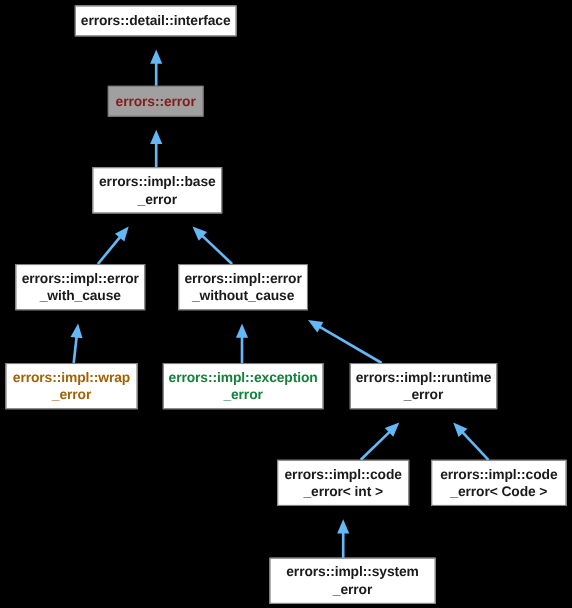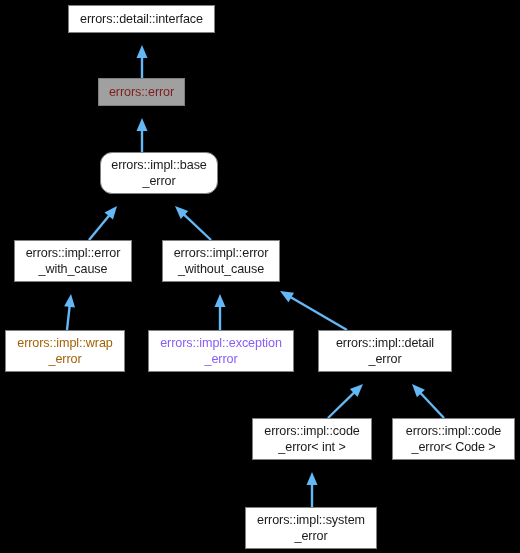--- a/index.html
+++ b/index.html
@@ -31,20 +31,21 @@
     color: #1a1a1a;
     font-size: 12.6px;
     line-height: 16.5px;
     text-align: center;
     display: flex;
     align-items: center;
     justify-content: center;
     white-space: pre;
     letter-spacing: -0.1px;
     z-index: 2;
+    font-weight: bold;
   }
   .node.highlight {
     background: #a0a0a0;
     color: #111111;
   }
   .node-label {
     display: block;
     width: 100%;
     white-space: pre;
   }
@@ -91,32 +92,32 @@
         <polygon points="412,384 424.9148410468753,389.697094060479 416.9046411272545,397.23610574953386" fill="#63b8f5"></polygon>
       </g>
       <g>
         <line x1="312" y1="507" x2="312" y2="483" stroke="#63b8f5" stroke-width="2.4"></line>
         <polygon points="312,472 317.5,485 306.5,485" fill="#63b8f5"></polygon>
       </g>
     </svg>
   <div id="nodes">
       <div class="node" title="errors::detail::interface" style="left: 68px; top: 5px; width: 147px; height: 28px; background: rgb(255, 255, 255); border-color: rgb(128, 128, 128); color: rgb(26, 26, 26);"><span class="node-label">errors::detail::interface</span></div>
       <div class="node highlight" title="errors::error" style="left: 98px; top: 78px; width: 87px; height: 28px; background: rgb(160, 160, 160); border-color: rgb(128, 128, 128); color: #7f1d1d;"><span class="node-label">errors::error</span></div>
-      <div class="node" title="errors::impl::base_error" style="left: 100px; top: 152px; width: 118px; height: 42px; background: rgb(255, 255, 255); border-color: rgb(128, 128, 128); color: rgb(26, 26, 26); border-radius: 12px;"><span class="node-label">errors::impl::base
+      <div class="node" title="errors::impl::base_error" style="left: 84px; top: 152px; width: 118px; height: 42px; background: rgb(255, 255, 255); border-color: rgb(128, 128, 128); color: rgb(26, 26, 26);"><span class="node-label">errors::impl::base
 _error</span></div>
       <div class="node" title="errors::impl::error_with_cause" style="left: 14px; top: 240px; width: 118px; height: 42px; background: rgb(255, 255, 255); border-color: rgb(128, 128, 128); color: rgb(26, 26, 26);"><span class="node-label">errors::impl::error
 _with_cause</span></div>
       <div class="node" title="errors::impl::error_without_cause" style="left: 162px; top: 240px; width: 118px; height: 42px; background: rgb(255, 255, 255); border-color: rgb(128, 128, 128); color: rgb(26, 26, 26);"><span class="node-label">errors::impl::error
 _without_cause</span></div>
       <div class="node" title="errors::impl::wrap_error" style="left: 5px; top: 330px; width: 120px; height: 42px; background: rgb(255, 255, 255); border-color: rgb(128, 128, 128); color: #a16207;"><span class="node-label">errors::impl::wrap
 _error</span></div>
-      <div class="node" title="errors::impl::exception_error" style="left: 148px; top: 330px; width: 146px; height: 42px; background: rgb(255, 255, 255); border-color: rgb(128, 128, 128); color: #8b5cf6;"><span class="node-label">errors::impl::exception
+      <div class="node" title="errors::impl::exception_error" style="left: 148px; top: 330px; width: 146px; height: 42px; background: rgb(255, 255, 255); border-color: rgb(128, 128, 128); color: #15803d;"><span class="node-label">errors::impl::exception
 _error</span></div>
-      <div class="node" title="errors::impl::runtime_error" style="left: 318px; top: 330px; width: 134px; height: 42px; background: rgb(255, 255, 255); border-color: rgb(128, 128, 128); color: rgb(26, 26, 26);"><span class="node-label">errors::impl::detail
+      <div class="node" title="errors::impl::runtime_error" style="left: 318px; top: 330px; width: 134px; height: 42px; background: rgb(255, 255, 255); border-color: rgb(128, 128, 128); color: rgb(26, 26, 26);"><span class="node-label">errors::impl::runtime
 _error</span></div>
       <div class="node" title="errors::impl::code_error&lt; int &gt;" style="left: 252px; top: 418px; width: 120px; height: 42px; background: rgb(255, 255, 255); border-color: rgb(128, 128, 128); color: rgb(26, 26, 26);"><span class="node-label">errors::impl::code
 _error&lt; int &gt;</span></div>
       <div class="node" title="errors::impl::code_error&lt; Code &gt;" style="left: 392px; top: 418px; width: 123px; height: 42px; background: rgb(255, 255, 255); border-color: rgb(128, 128, 128); color: rgb(26, 26, 26);"><span class="node-label">errors::impl::code
 _error&lt; Code &gt;</span></div>
-      <div class="node" title="errors::impl::system_error" style="left: 245px; top: 507px; width: 132px; height: 42px; background: rgb(255, 255, 255); border-color: rgb(128, 128, 128); color: rgb(26, 26, 26);"><span class="node-label">errors::impl::system
+      <div class="node" title="errors::impl::system_error" style="left: 245px; top: 507px; width: 151px; height: 42px; background: rgb(255, 255, 255); border-color: rgb(128, 128, 128); color: rgb(26, 26, 26);"><span class="node-label">errors::impl::system
 _error</span></div>
     </div>
 </div>
 
 </body></html>

